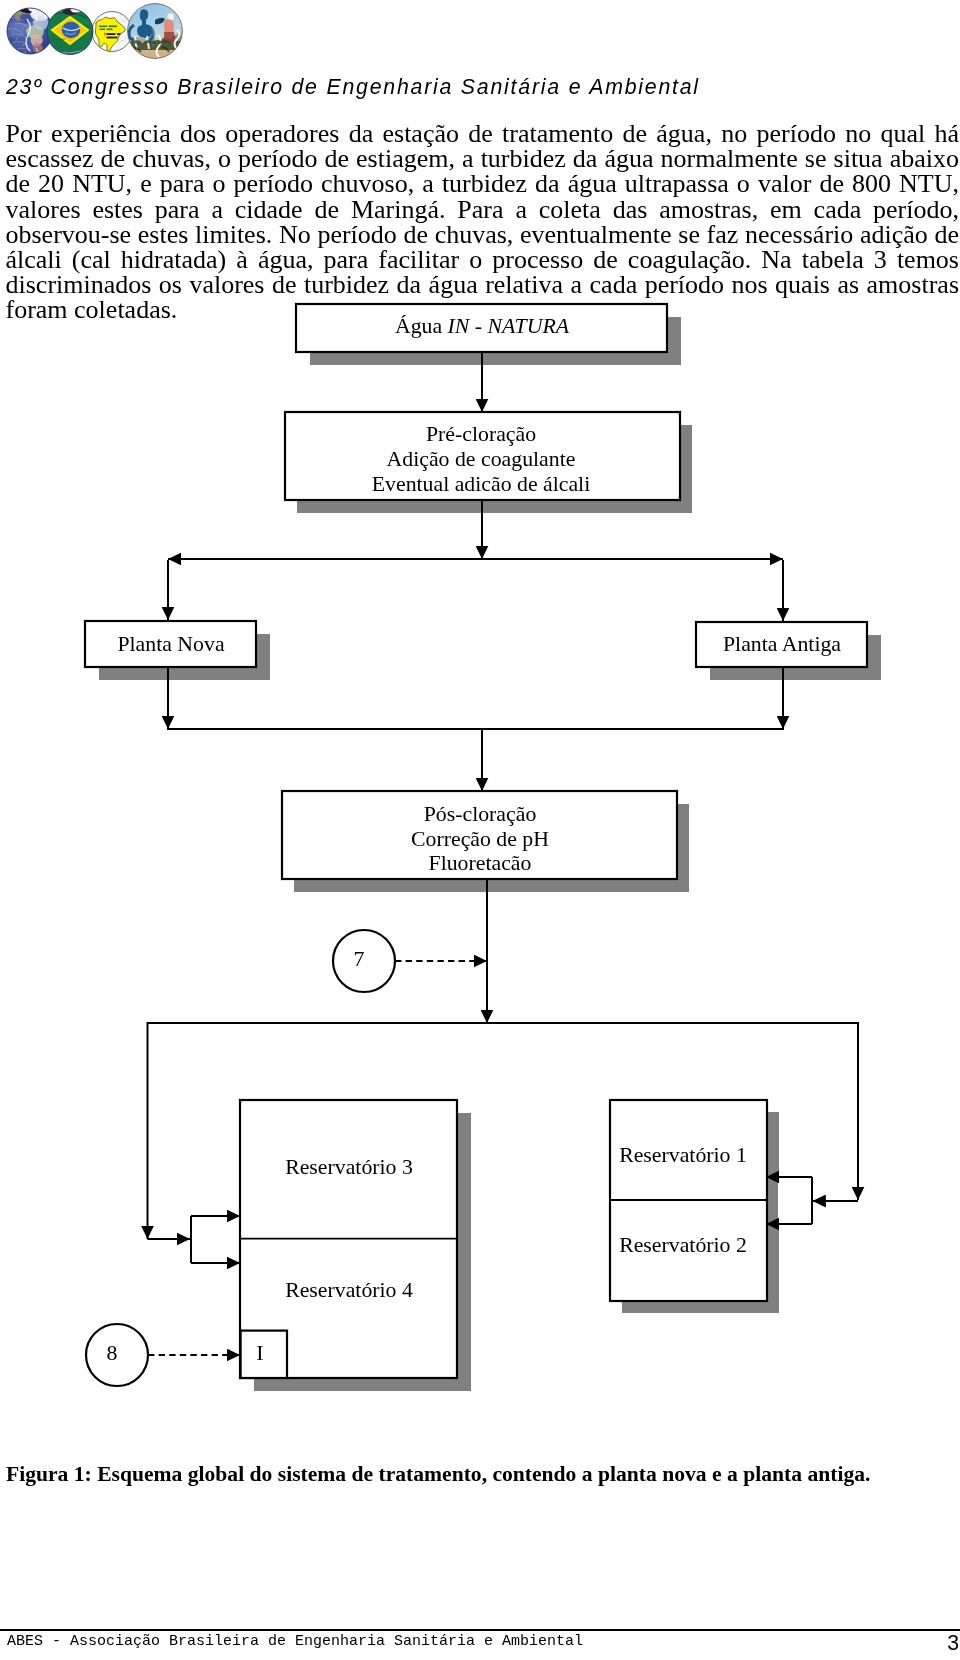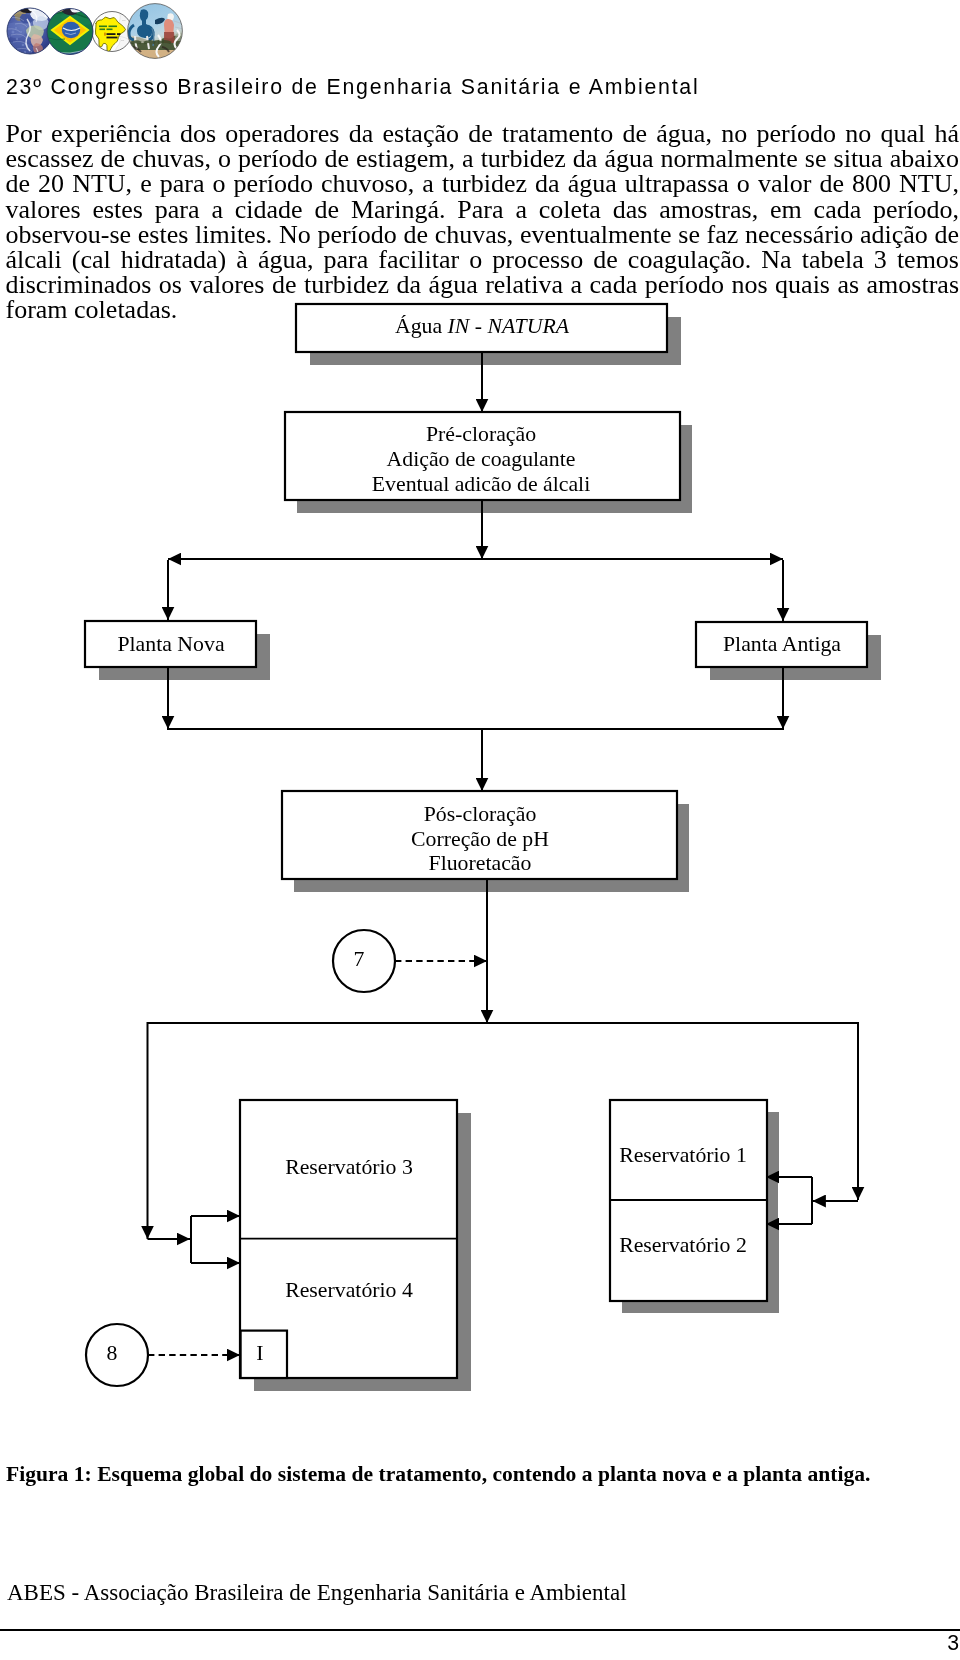--- a/index.html
+++ b/index.html
@@ -1,28 +1,28 @@
 <!DOCTYPE html>
 <html><head>
 <meta charset="utf-8">
 <style>
   html,body{margin:0;padding:0;background:#fff;}
   body{width:960px;height:1660px;position:relative;overflow:hidden;
        font-family:"Liberation Serif",serif;color:#000;}
   .page{position:absolute;left:0;top:0;width:960px;height:1660px;}
   #logo{position:absolute;left:0px;top:0px;width:190px;height:62px;}
   #congresso{position:absolute;left:6px;top:74.5px;font-family:"Liberation Sans",sans-serif;
-             font-size:21.3px;letter-spacing:1.78px;white-space:nowrap;color:#000;}
+             font-size:21.3px;letter-spacing:1.78px;white-space:nowrap;color:#000;font-style:italic;}
   #para{position:absolute;left:5.5px;top:121px;width:953.5px;font-size:26px;line-height:25.2px;
         text-align:justify;}
   #fig{position:absolute;left:0;top:288px;width:960px;height:1120px;}
   #caption{position:absolute;left:6px;top:1430px;width:952px;font-size:21.6px;font-weight:bold;white-space:nowrap;margin-top:32px;}
   #rule{position:absolute;left:0;top:1629px;width:960px;height:1.6px;background:#000;}
-  #footer{position:absolute;left:7px;top:1580px;font-family:Liberation Serif, serif;
-          font-size:23px;white-space:nowrap;}
+  #footer{position:absolute;left:7px;top:1633px;font-family:Liberation Mono, monospace;
+          font-size:15px;white-space:nowrap;}
   #pageno{position:absolute;right:1px;top:1631px;font-family:"Liberation Sans",sans-serif;
           font-size:21.3px;}
 </style>
 </head>
 <body>
 
 <div class="page">
   <svg id="logo" viewBox="0 0 190 62">
     <defs>
       <clipPath id="cA">

